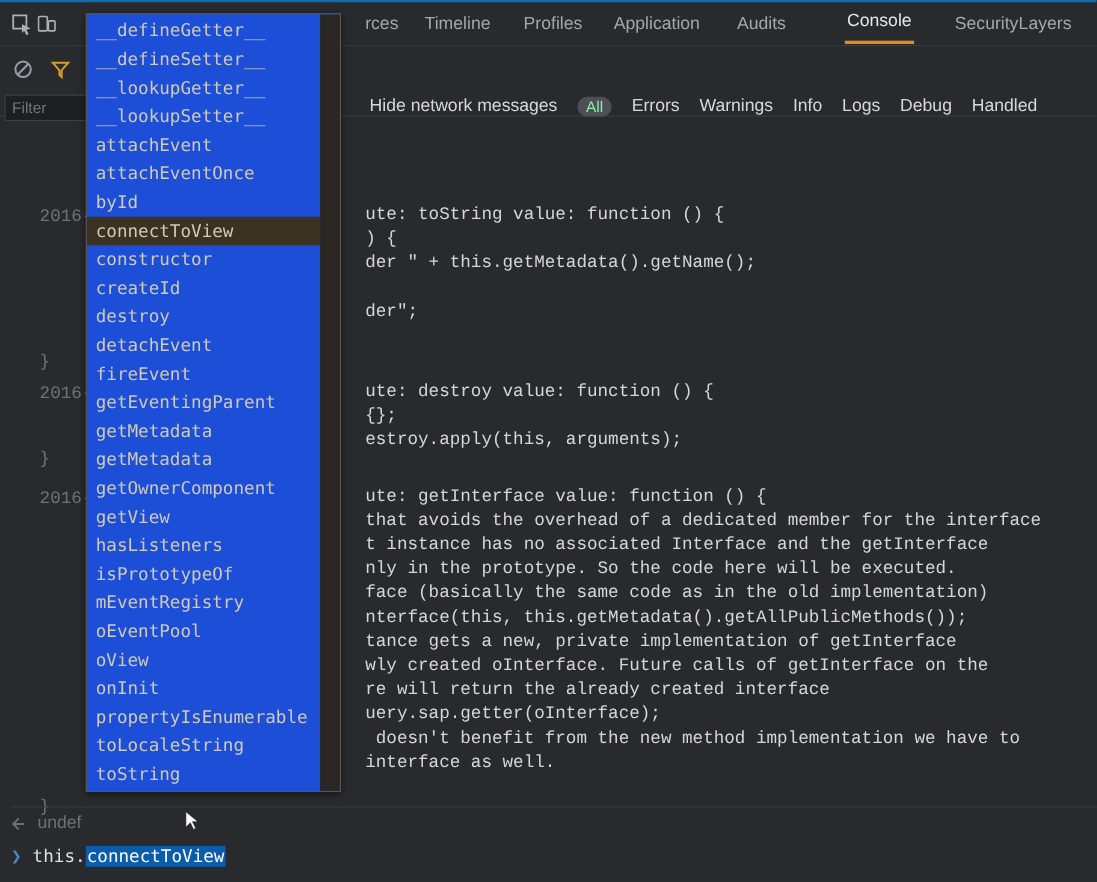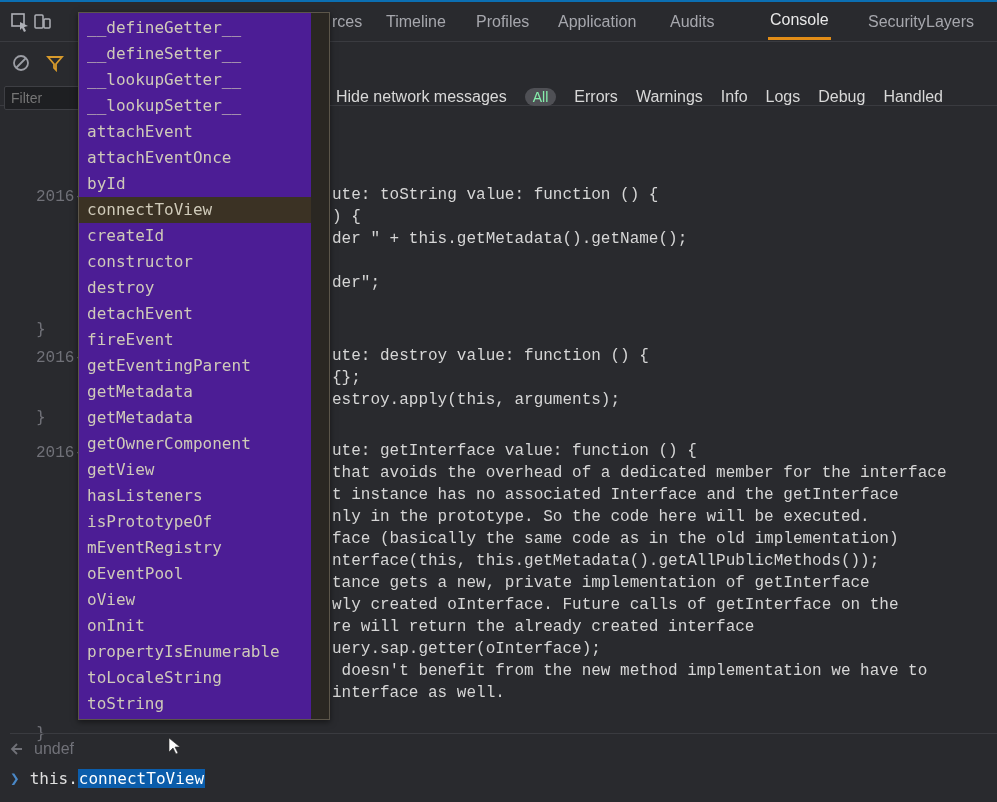--- a/index.html
+++ b/index.html
@@ -75,22 +75,22 @@
   }
   .prompt-row {
     position:absolute; bottom:14px; left:10px; display:flex; align-items:center; gap:10px;
     font-family: Consolas, monospace; font-size:16px; color:#e0e0e0;
   }
   .prompt-row .caret { color:#4a88c7; font-weight:bold;}
   .sel { background:#0b5dab; color:#fff; padding:0 1px;}
   .autocomplete {
     position:absolute;
     top:12px; left:78px;
-    width:252px;
-    background:#4c1d95;
+    width:232px;
+    background:#1d4ed8;
     border:1px solid #5c564a;
     box-shadow: 0 2px 6px rgba(0,0,0,0.5);
     z-index:50;
     font-family: Consolas, monospace;
     font-size:16px; line-height:26px;
     color:#cfcab9;
     max-height: 760px;
     overflow:hidden;
   }
   .autocomplete .ac-inner {
@@ -201,22 +201,22 @@
 <div class="autocomplete">
   <div class="ac-inner" id="ac-list">
       <div class="ac-item">__defineGetter__</div>
       <div class="ac-item">__defineSetter__</div>
       <div class="ac-item">__lookupGetter__</div>
       <div class="ac-item">__lookupSetter__</div>
       <div class="ac-item">attachEvent</div>
       <div class="ac-item">attachEventOnce</div>
       <div class="ac-item">byId</div>
       <div class="ac-item selected">connectToView</div>
+      <div class="ac-item">constructor</div>
       <div class="ac-item">createId</div>
-      <div class="ac-item">constructor</div>
       <div class="ac-item">destroy</div>
       <div class="ac-item">detachEvent</div>
       <div class="ac-item">fireEvent</div>
       <div class="ac-item">getEventingParent</div>
       <div class="ac-item">getMetadata</div>
       <div class="ac-item">getMetadata</div>
       <div class="ac-item">getOwnerComponent</div>
       <div class="ac-item">getView</div>
       <div class="ac-item">hasListeners</div>
       <div class="ac-item">isPrototypeOf</div>

